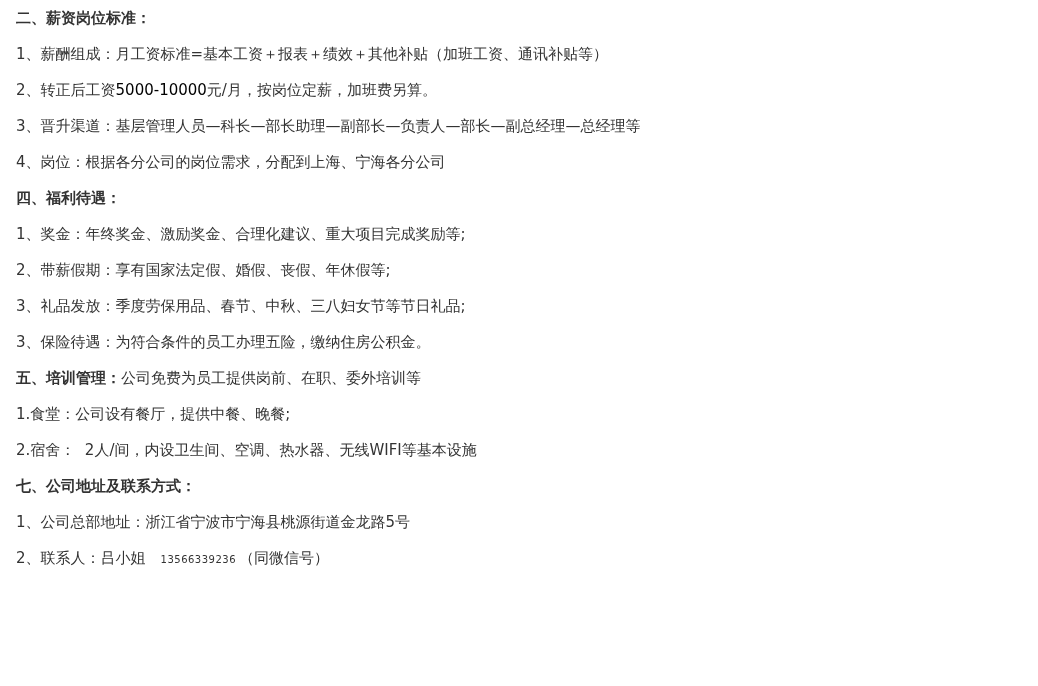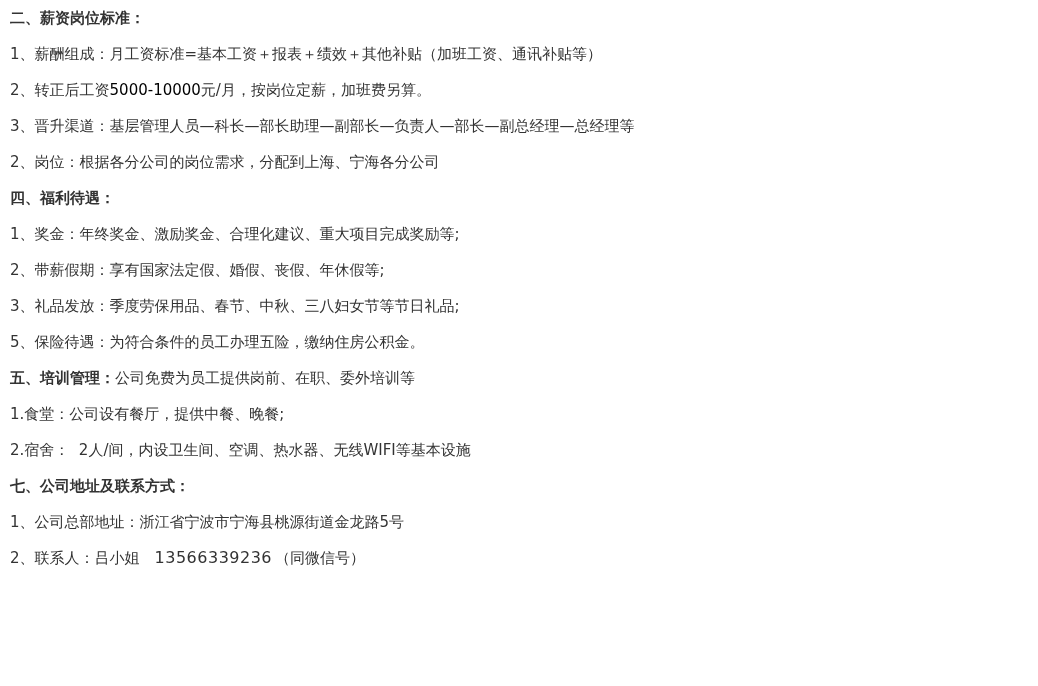--- a/index.html
+++ b/index.html
@@ -8,69 +8,69 @@
   }
   body {
     width: 1038px;
     height: 686px;
     background: #ffffff;
     font-family: "DejaVu Sans", "Liberation Sans", sans-serif;
     color: #333333;
     overflow: hidden;
   }
   .doc {
-    padding: 0 0 0 10px;
+    padding: 0 0 0 16px;
   }
   .line {
     margin: 0;
     height: 36px;
     line-height: 36px;
     font-size: 15px;
     white-space: pre;
     color: #333333;
   }
   .bold {
     font-weight: 700;
   }
   .hl {
     color: #000000;
   }
   .phone {
-    font-size: 16px;
+    font-size: 10px;
     letter-spacing: 0.5px;
     margin-left: 15px;
     margin-right: 3px;
   }
 </style>
 </head>
 <body>
 
 <div class="doc">
 
   <p class="line bold">二、薪资岗位标准：</p>
 
   <p class="line">1、薪酬组成：月工资标准=基本工资＋报表＋绩效＋其他补贴（加班工资、通讯补贴等）</p>
 
   <p class="line"><span>2、转正后工资</span><span class="hl">5000-10000</span><span>元/月，按岗位定薪，加班费另算。</span></p>
 
   <p class="line">3、晋升渠道：基层管理人员—科长—部长助理—副部长—负责人—部长—副总经理—总经理等</p>
 
-  <p class="line">2、岗位：根据各分公司的岗位需求，分配到上海、宁海各分公司</p>
+  <p class="line">4、岗位：根据各分公司的岗位需求，分配到上海、宁海各分公司</p>
 
 
   <p class="line bold">四、福利待遇：</p>
 
   <p class="line">1、奖金：年终奖金、激励奖金、合理化建议、重大项目完成奖励等;</p>
 
   <p class="line">2、带薪假期：享有国家法定假、婚假、丧假、年休假等;</p>
 
   <p class="line">3、礼品发放：季度劳保用品、春节、中秋、三八妇女节等节日礼品;</p>
 
 
-  <p class="line">5、保险待遇：为符合条件的员工办理五险，缴纳住房公积金。</p>
+  <p class="line">3、保险待遇：为符合条件的员工办理五险，缴纳住房公积金。</p>
 
   <p class="line"><span class="bold">五、培训管理：</span><span>公司免费为员工提供岗前、在职、委外培训等</span></p>
 
 
   <p class="line">1.食堂：公司设有餐厅，提供中餐、晚餐;</p>
 
   <p class="line">2.宿舍：  2人/间，内设卫生间、空调、热水器、无线WIFI等基本设施</p>
 
   <p class="line bold">七、公司地址及联系方式：</p>
 

